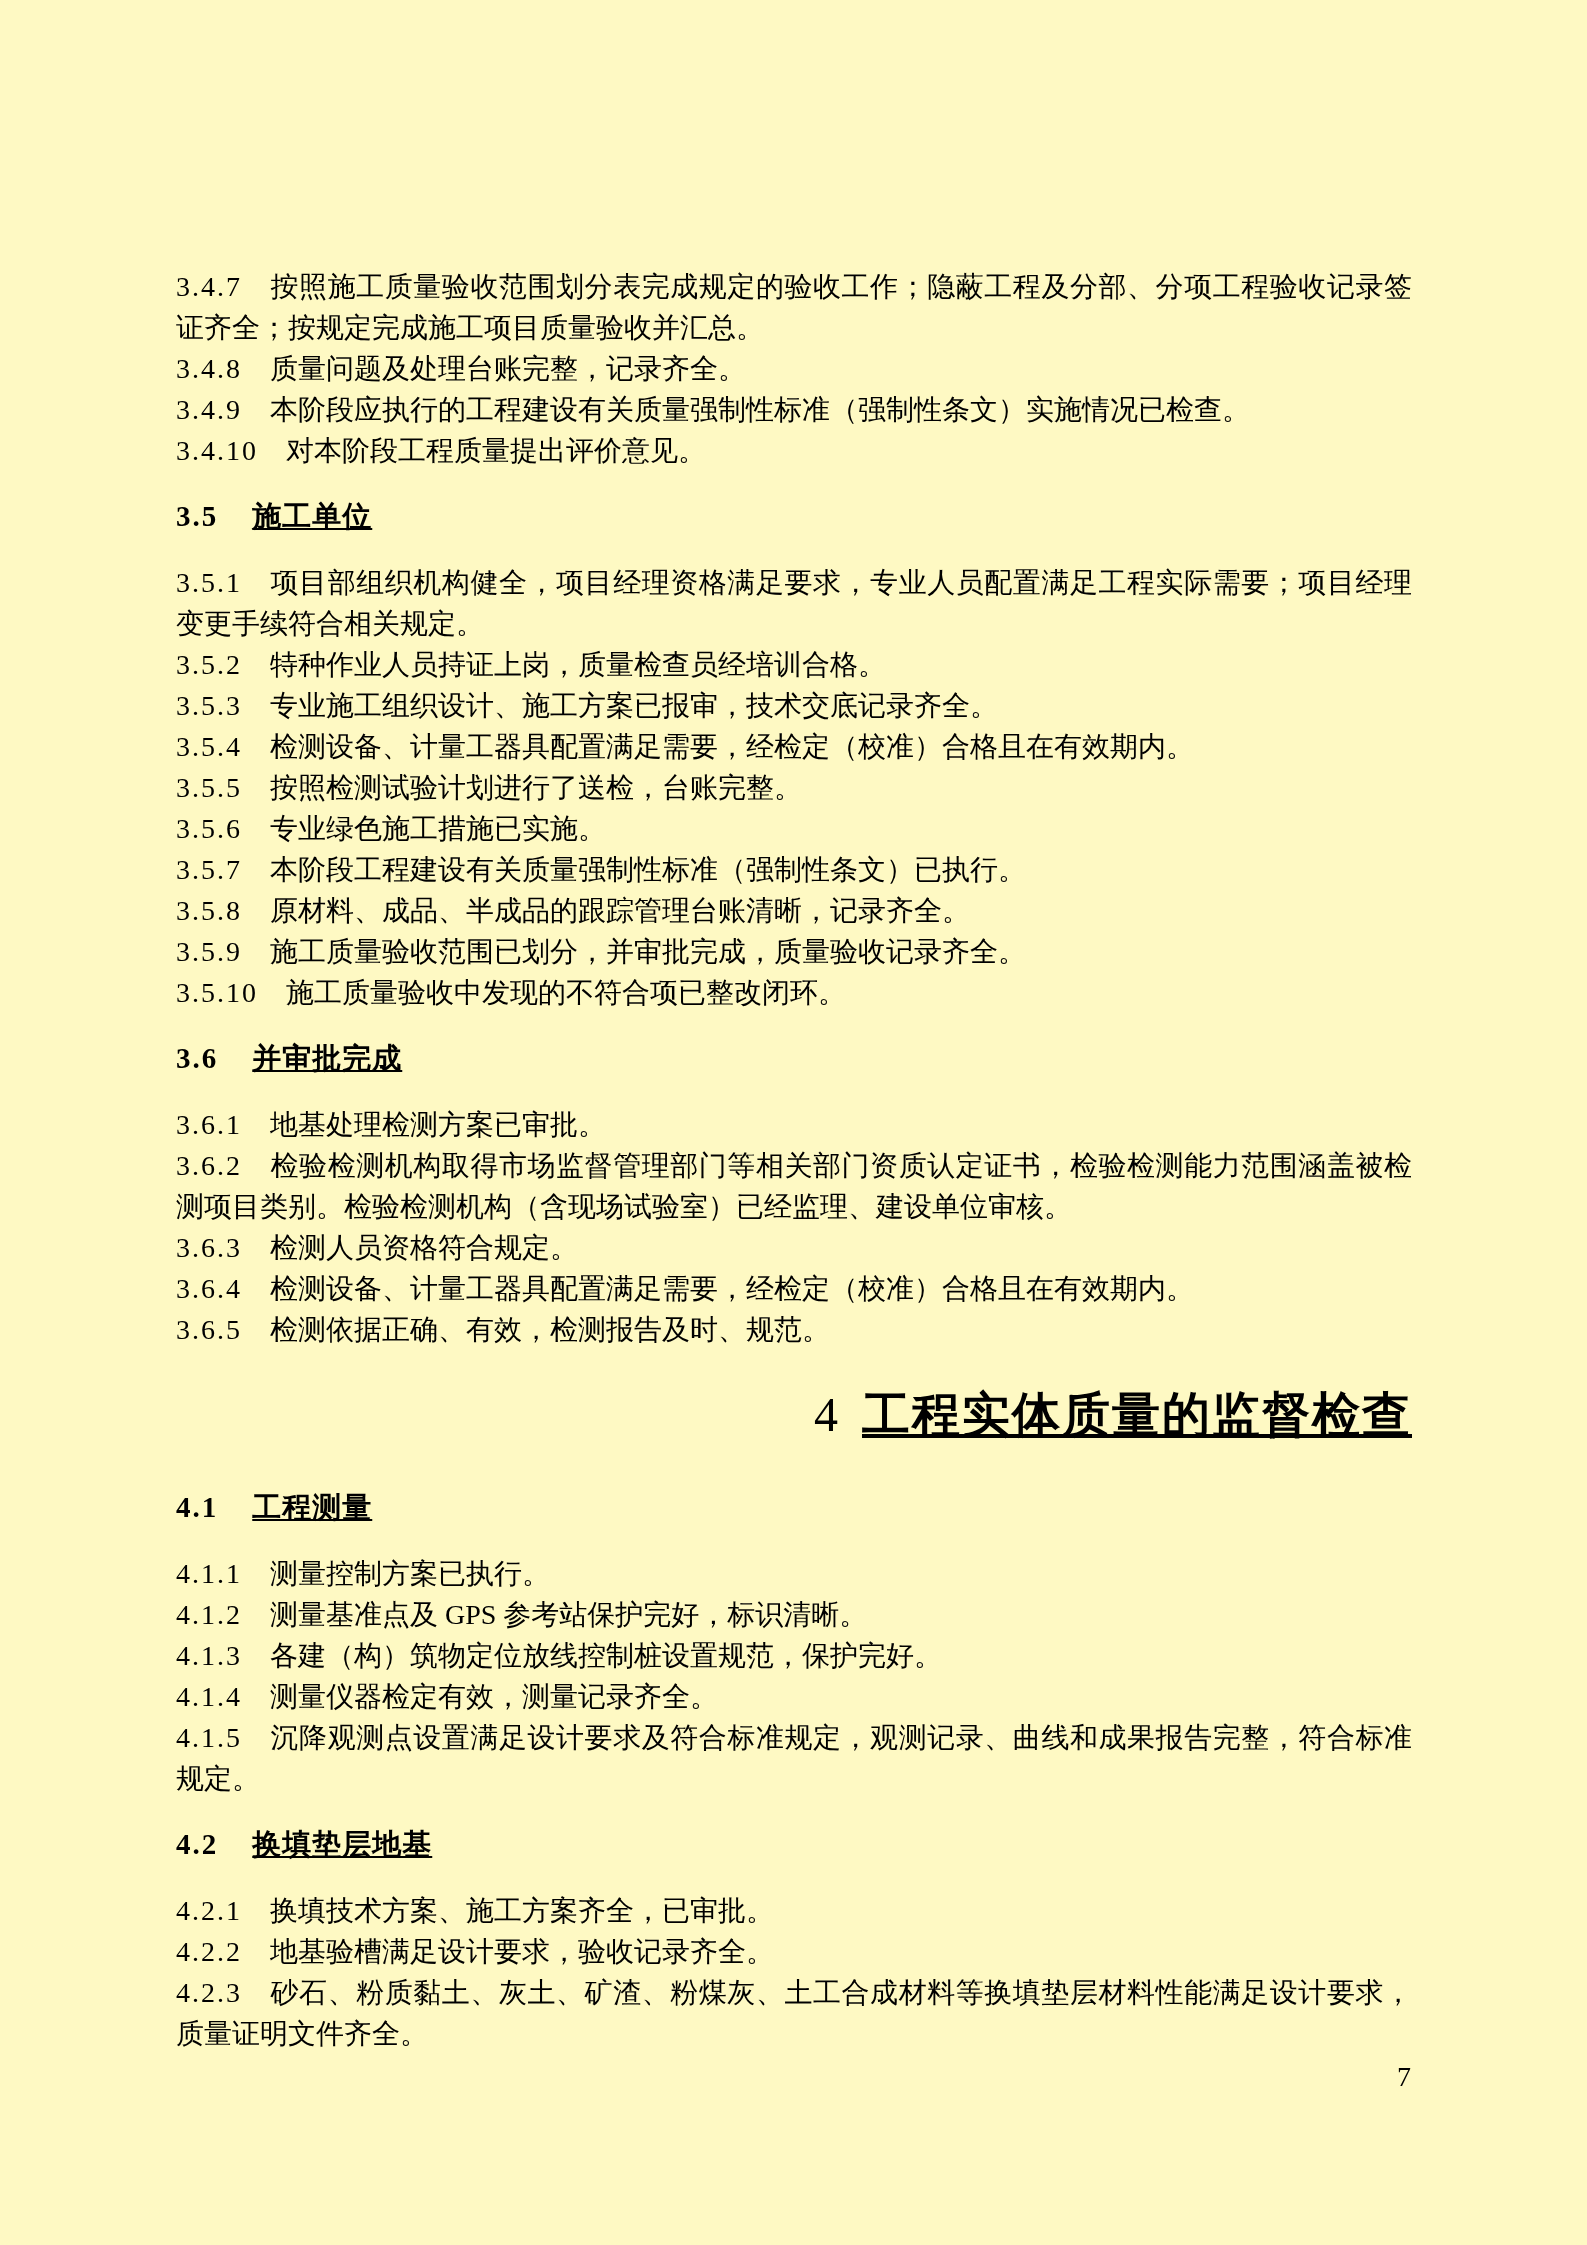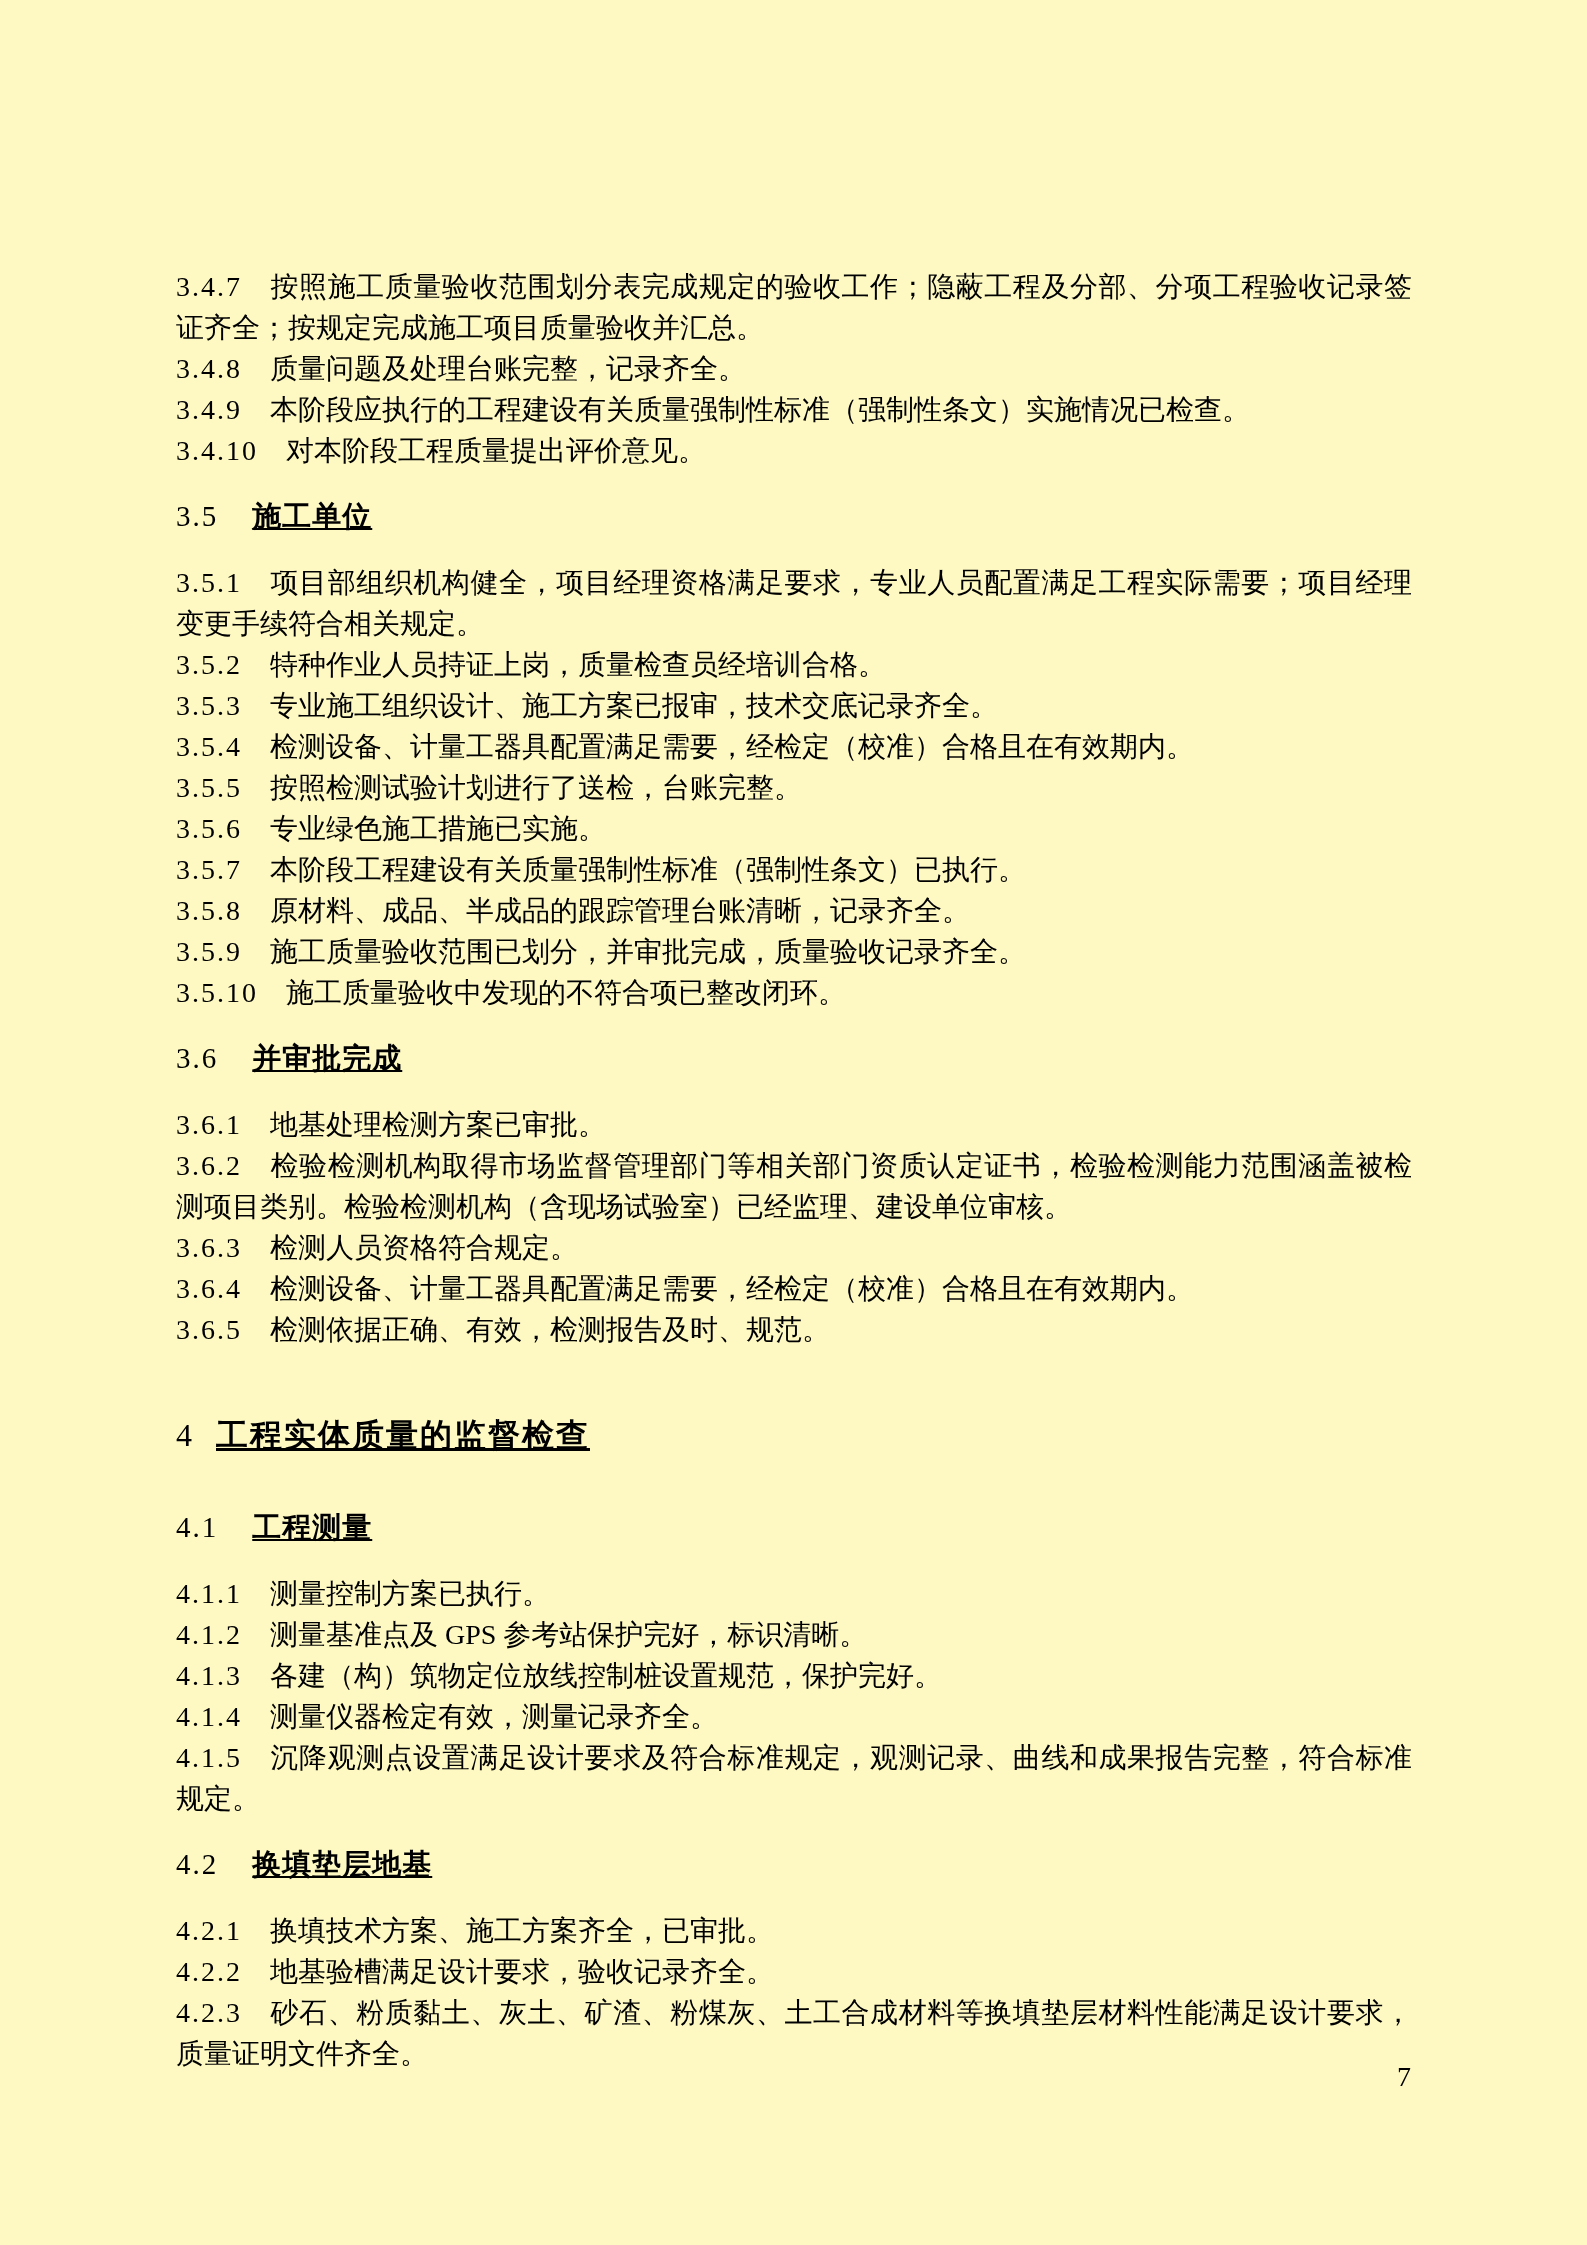--- a/index.html
+++ b/index.html
@@ -28,35 +28,35 @@
     white-space: nowrap;
   }
   h3.section {
     font-size: 29px;
     line-height: 43px;
     margin: 24px 0;
     font-weight: bold;
     text-align: left;
   }
   h3.section .num {
-    font-weight: normal;
+    font-weight: bold;
     margin-right: 34px;
     margin-top: 28px;
   }
   .hei {
     font-family: "Liberation Sans", "DejaVu Sans", sans-serif;
     letter-spacing: 1px;
     text-decoration: underline;
   }
   h2.chapter {
-    font-size: 32px;
+    font-size: 48px;
     line-height: 50px;
-    text-align: left;
+    text-align: right;
     font-weight: bold;
-    margin: 60px 0 46px 0;
+    margin: 40px 0 46px 0;
   }
   h2.chapter .num {
     font-weight: normal;
     letter-spacing: 0;
     margin-right: 24px;
   }
   h2.chapter .hei { letter-spacing: 2px; }
   .pageno {
     position: absolute;
     top: 2056px;

